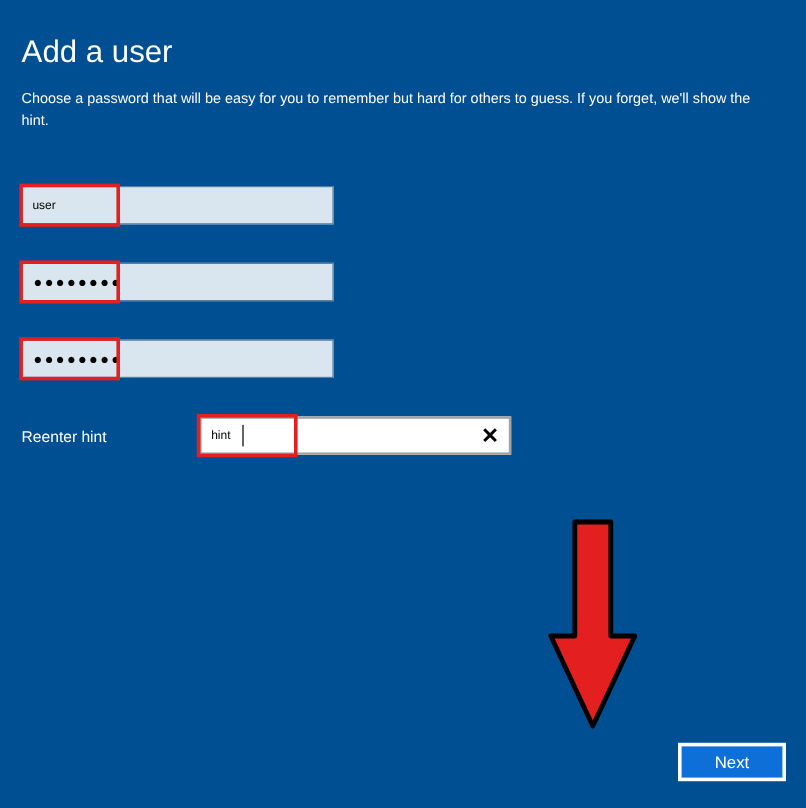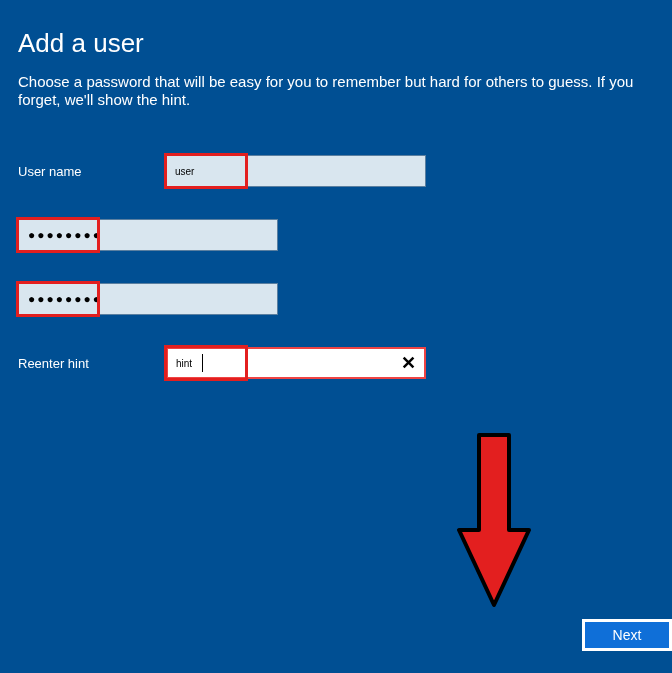--- a/index.html
+++ b/index.html
@@ -18,21 +18,21 @@
     .page {
       padding: 18px 12px 0 18px;
     }
     .title {
       font-size: 26px;
       font-weight: 300;
       margin-top: 10px;
       margin-bottom: 14px;
     }
     .subtitle {
-      font-size: 15px;
+      font-size: 12px;
       line-height: 18px;
       font-weight: 400;
       margin-bottom: 46px;
       max-width: 630px;
     }
     .form-row {
       display: flex;
       align-items: center;
       margin-bottom: 32px;
     }
@@ -51,21 +51,21 @@
       height: 100%;
       border: 1px solid #5a7fa0;
       background: #d9e6ef;
       padding: 0 8px;
       font-size: 10px;
       color: #000;
       outline: none;
     }
     .text-input.active-white {
       background: #ffffff;
-      border: 2px solid #ef4444;
+      border: 2px solid #a3a3a3;
     }
     .highlight-box {
       position: absolute;
       top: -2px;
       left: -2px;
       width: 84px;
       height: 36px;
       border: 3px solid #e31f1f;
       pointer-events: none;
     }
@@ -96,21 +96,21 @@
       position: absolute;
       left: 36px;
       top: 7px;
       width: 1px;
       height: 18px;
       background: #000;
     }
     .buttons {
       position: absolute;
       bottom: 22px;
-      right: 0;
+      right: 17px;
       display: flex;
       gap: 14px;
     }
     .btn {
       width: 90px;
       height: 32px;
       font-size: 14px;
       color: #ffffff;
       background: transparent;
       border: 2px solid #ffffff;
@@ -131,21 +131,20 @@
     }
   </style>
 </head>
 <body>
 
 <div class="page">
   <h1 class="title">Add a user</h1>
   <p class="subtitle">Choose a password that will be easy for you to remember but hard for others to guess. If you forget, we'll show the hint.</p>
 
   <div class="form-row">
-    <div class="form-label">User name</div>
     <div class="input-wrap">
       <input type="text" class="text-input" value="user" style="">
       <div class="highlight-box"></div>
     </div>
   </div>
 
   <div class="form-row">
     <div class="input-wrap">
       <input type="password" class="text-input" style="">
       <div class="dots">●●●●●●●●</div>

